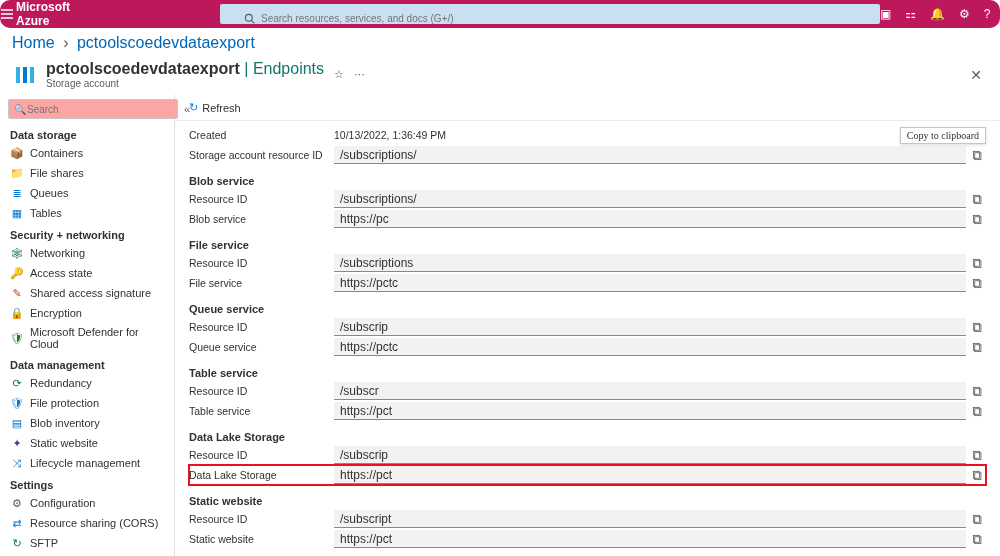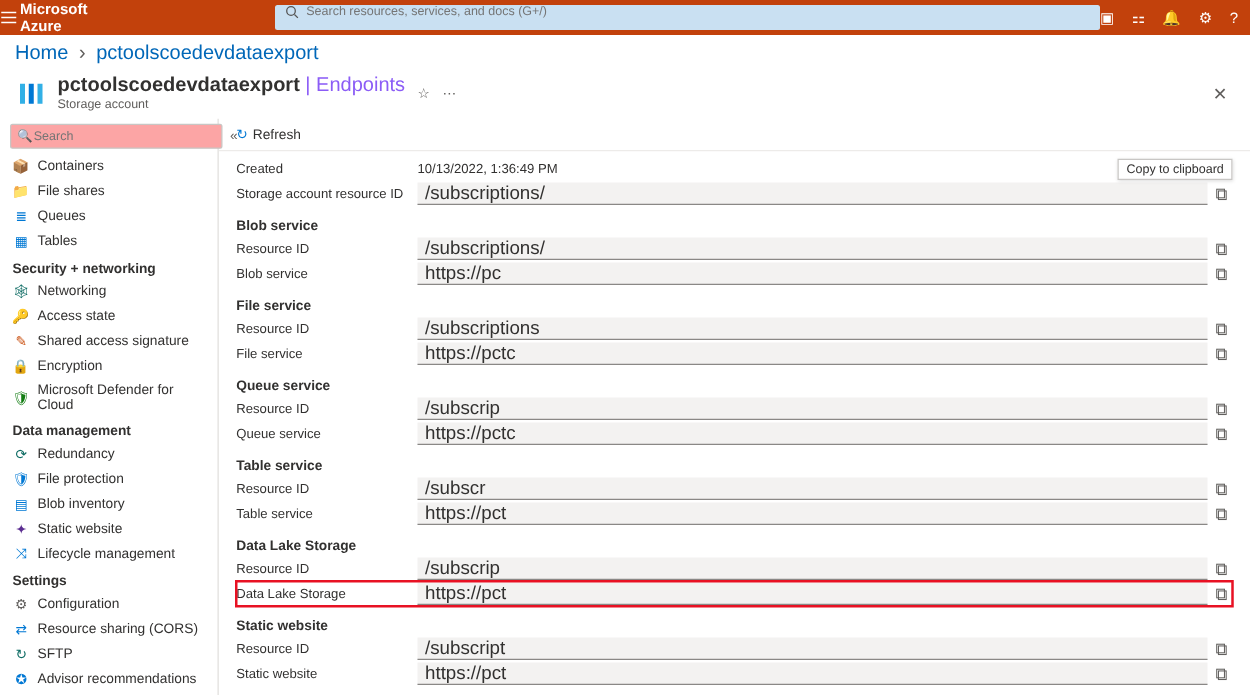--- a/index.html
+++ b/index.html
@@ -1,38 +1,38 @@
 <!DOCTYPE html>
 <html><head>
 <meta charset="utf-8">
 <style>
 * { margin: 0; padding: 0; box-sizing: border-box; font-family: "Segoe UI", Arial, sans-serif; }
 body { width: 1000px; height: 556px; background: #fff; overflow: hidden; font-size: 11px; color: #323130; }
 
 
-.topbar { height: 28px; background: #c2410c; display: flex; align-items: center; color: #fff; }
+.topbar { height: 28px; background: #be185d; display: flex; align-items: center; color: #fff; border-radius: 10px; }
 .topbar .menu-icon { width: 30px; display: flex; align-items: center; justify-content: center; cursor: pointer; }
 .topbar .brand { font-size: 12px; font-weight: 600; padding-left: 2px; padding-right: 150px; }
 .topbar .search-wrap { flex: 0 0 660px; }
-.topbar .search-wrap .search-box { display:flex; align-items:flex-start; height: 20px; background: #c9e0f2; border-radius: 2px; padding: 0 8px; color: #555; }
+.topbar .search-wrap .search-box { display:flex; align-items:flex-end; height: 20px; background: #c9e0f2; border-radius: 2px; padding: 0 24px; color: #555; }
 .topbar .search-wrap input { flex:1; background:transparent; border:none; outline:none; font-size: 10px; color:#555; }
 .topbar .spacer { flex:1; }
 .topbar .icons { display:flex; gap: 14px; padding-right: 14px; }
 .topbar .icons span { cursor:pointer; font-size: 12px; }
 
 
 .breadcrumb { padding: 6px 12px; font-size: 16px; color: #0067b8; }
 .breadcrumb a { color:#0067b8; text-decoration:none; }
 .breadcrumb .sep { color:#605e5c; padding: 0 4px; }
 
 
 .page-header { display:flex; align-items:center; padding: 2px 12px 6px 12px; }
 .page-header .res-icon { width:26px; height:26px; display:flex; align-items:center; justify-content:center; margin-right:8px; color:#0078d4; }
 .page-header .titles .t1 { font-size: 16px; font-weight:600; }
-.page-header .titles .t1 .sub { font-weight:400; color:#8b5cf6; }
+.page-header .titles .t1 .sub { font-weight:400; color:#0f766e; }
 .page-header .titles .t2 { font-size: 10px; color:#605e5c; }
 .page-header .hicons { margin-left: 10px; display:flex; gap:10px; color:#605e5c; }
 .page-header .close { margin-left:auto; padding-right: 6px; cursor:pointer; font-size:14px; color:#605e5c; }
 
 
 .layout { display:flex; height: calc(556px - 28px - 24px - 40px); }
 .sidebar { width: 175px; border-right: 1px solid #e1dfdd; display:flex; flex-direction:column; font-size: 11px; }
 .sidebar .search-row { display:flex; align-items:center; padding: 4px 8px; }
 .sidebar .search-row input { flex:1; height: 20px; border:1px solid #c8c6c4; border-radius:2px; padding: 0 18px 0 18px; font-size:10px; background:#fca5a5; }
 .sidebar .search-row .sglass { position:absolute; margin-left:6px; color:#605e5c; font-size:10px; }
@@ -44,26 +44,26 @@
 
 .content { flex:1; overflow:hidden; }
 .cmdbar { display:flex; align-items:center; gap:6px; padding: 6px 14px; border-bottom:1px solid #edebe9; color:#323130; }
 .cmdbar .rbtn { display:flex; align-items:center; gap:4px; cursor:pointer; font-size:11px; }
 .cmdbar .rbtn .arr { color:#0078d4; }
 
 .props { padding: 4px 14px; }
 .row { display:flex; align-items:center; min-height: 20px; position:relative; }
 .row .label { width: 145px; font-size: 10.5px; color:#323130; }
 .row .val { font-size: 10.5px; color:#323130; }
-.row .field { flex:1; display:flex; align-items:center; background:#f3f2f1; border-bottom:1px solid #8a8886; height:18px; padding:0 6px; font-size:15px; color:#323130; }
+.row .field { flex:1; display:flex; align-items:center; background:#f3f2f1; border-bottom:1px solid #8a8886; height:18px; padding:0 6px; font-size:12px; color:#323130; }
 .row .copy { width:18px; height:18px; display:flex; align-items:center; justify-content:center; cursor:pointer; color:#323130; margin-left:2px; }
 .sect { font-weight:700; font-size: 11px; padding-top: 10px; padding-bottom: 2px; }
 .row.hl { outline: 2px solid #e81123; outline-offset: -1px; }
 
-.tooltip { position:absolute; right: 0; top: -18px; background:#fff; border:1px solid #c8c6c4; padding:2px 6px; font-size:10px; box-shadow: 0 1px 3px rgba(0,0,0,0.15); white-space:nowrap; }
+.tooltip { position:absolute; right: 0; top: -18px; background:#fff; border:1px solid #c8c6c4; padding:2px 6px; font-size:10px; box-shadow: 0 1px 3px rgba(0,0,0,0.15); white-space:nowrap;font-family:Liberation Serif, serif; }
 
 svg { display:block; }
 </style>
 </head>
 <body>
 
 <div class="topbar">
   <div class="menu-icon">
     <svg width="14" height="14" viewBox="0 0 14 14">
         <path d="M1 3h12M1 7h12M1 11h12" stroke="#fff" stroke-width="1.3"></path>
@@ -122,20 +122,21 @@
 
 <div class="layout">
 
   <div class="sidebar">
     <div class="search-row">
       <span class="sglass">🔍</span>
       <input placeholder="Search" style="">
       <span class="collapse">«</span>
     </div>
     <div id="sidebar-groups">
+        <div class="section-title">Data storage</div>
         <div class="item">
           <span class="ic blue">📦</span>
           <span>Containers</span>
         </div>
         <div class="item">
           <span class="ic orange">📁</span>
           <span>File shares</span>
         </div>
         <div class="item">
           <span class="ic blue">≣</span>

